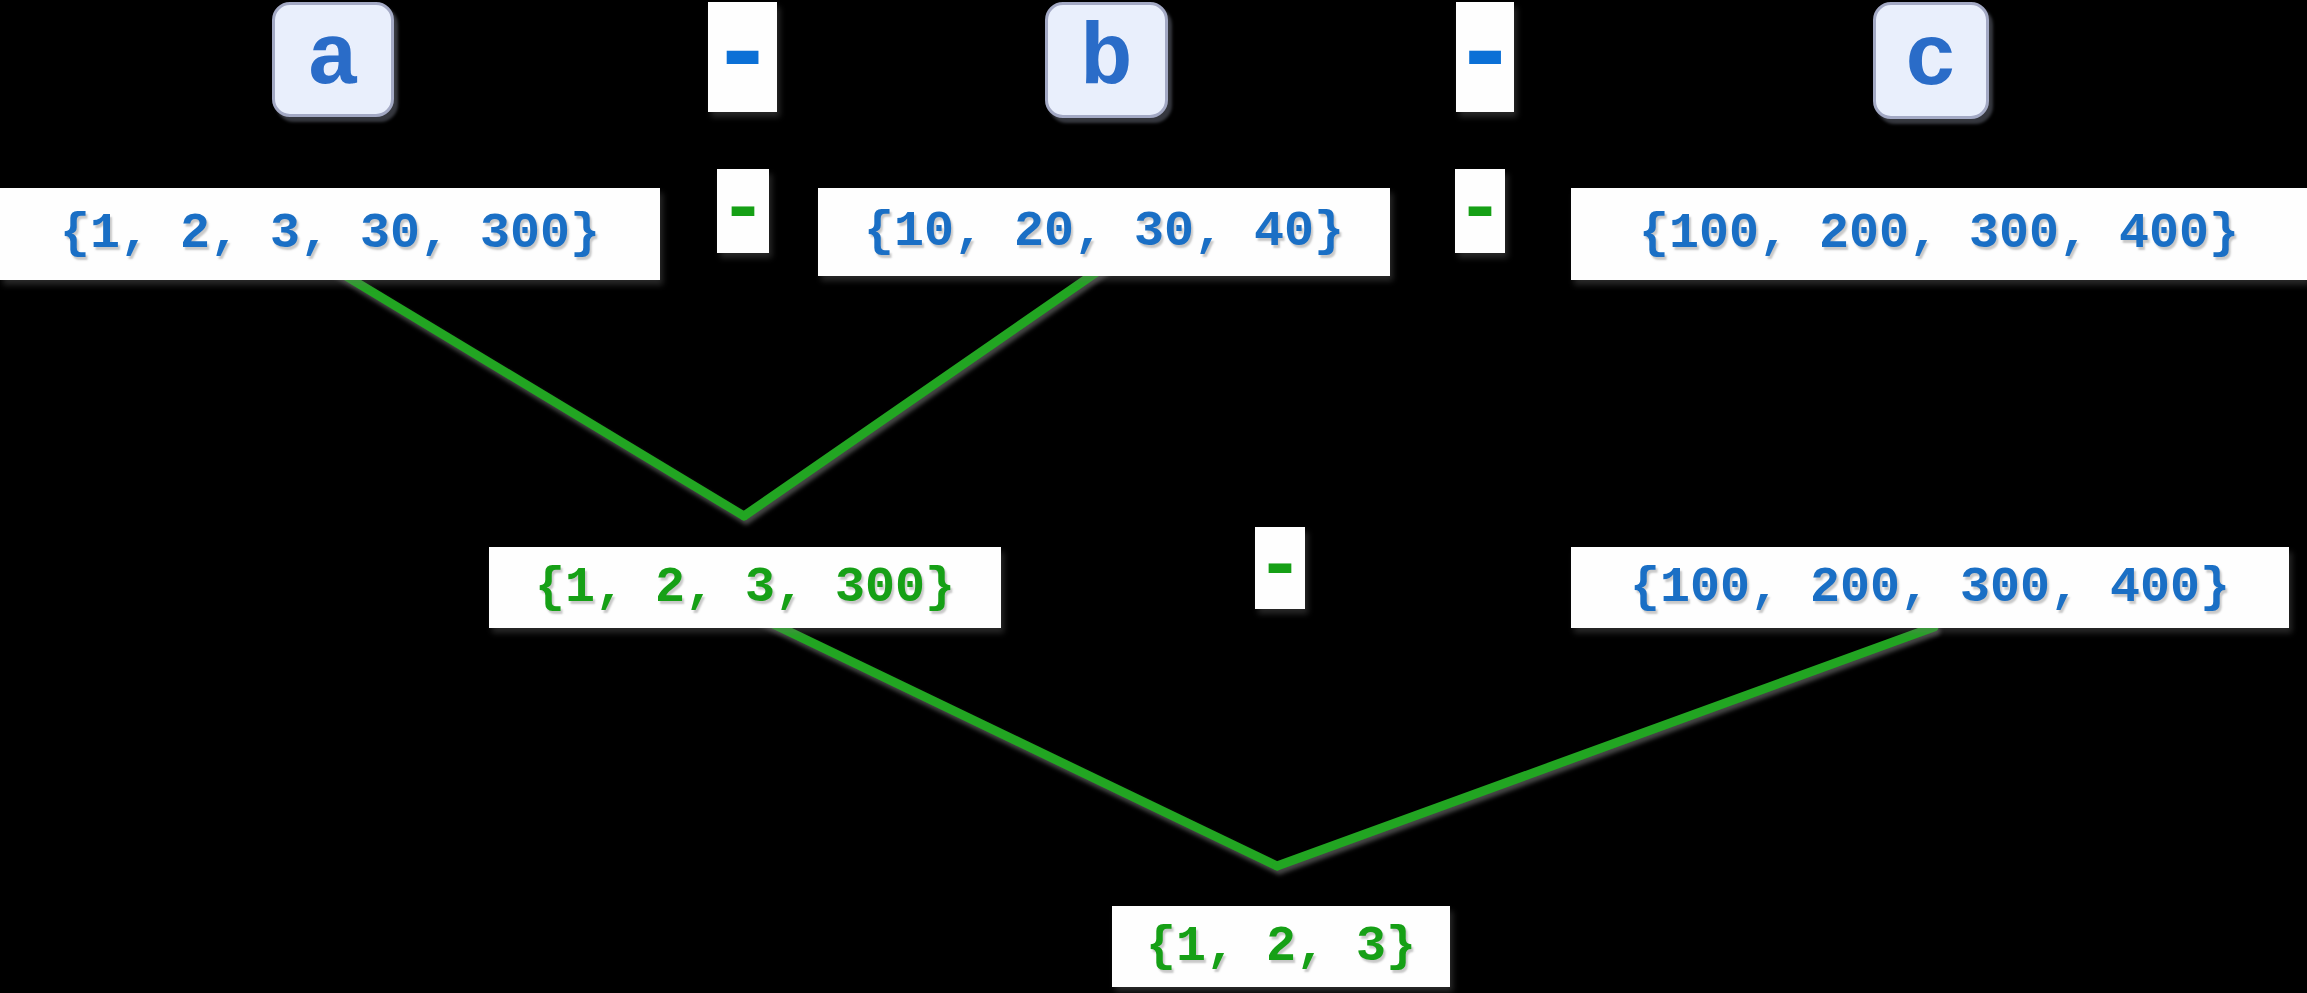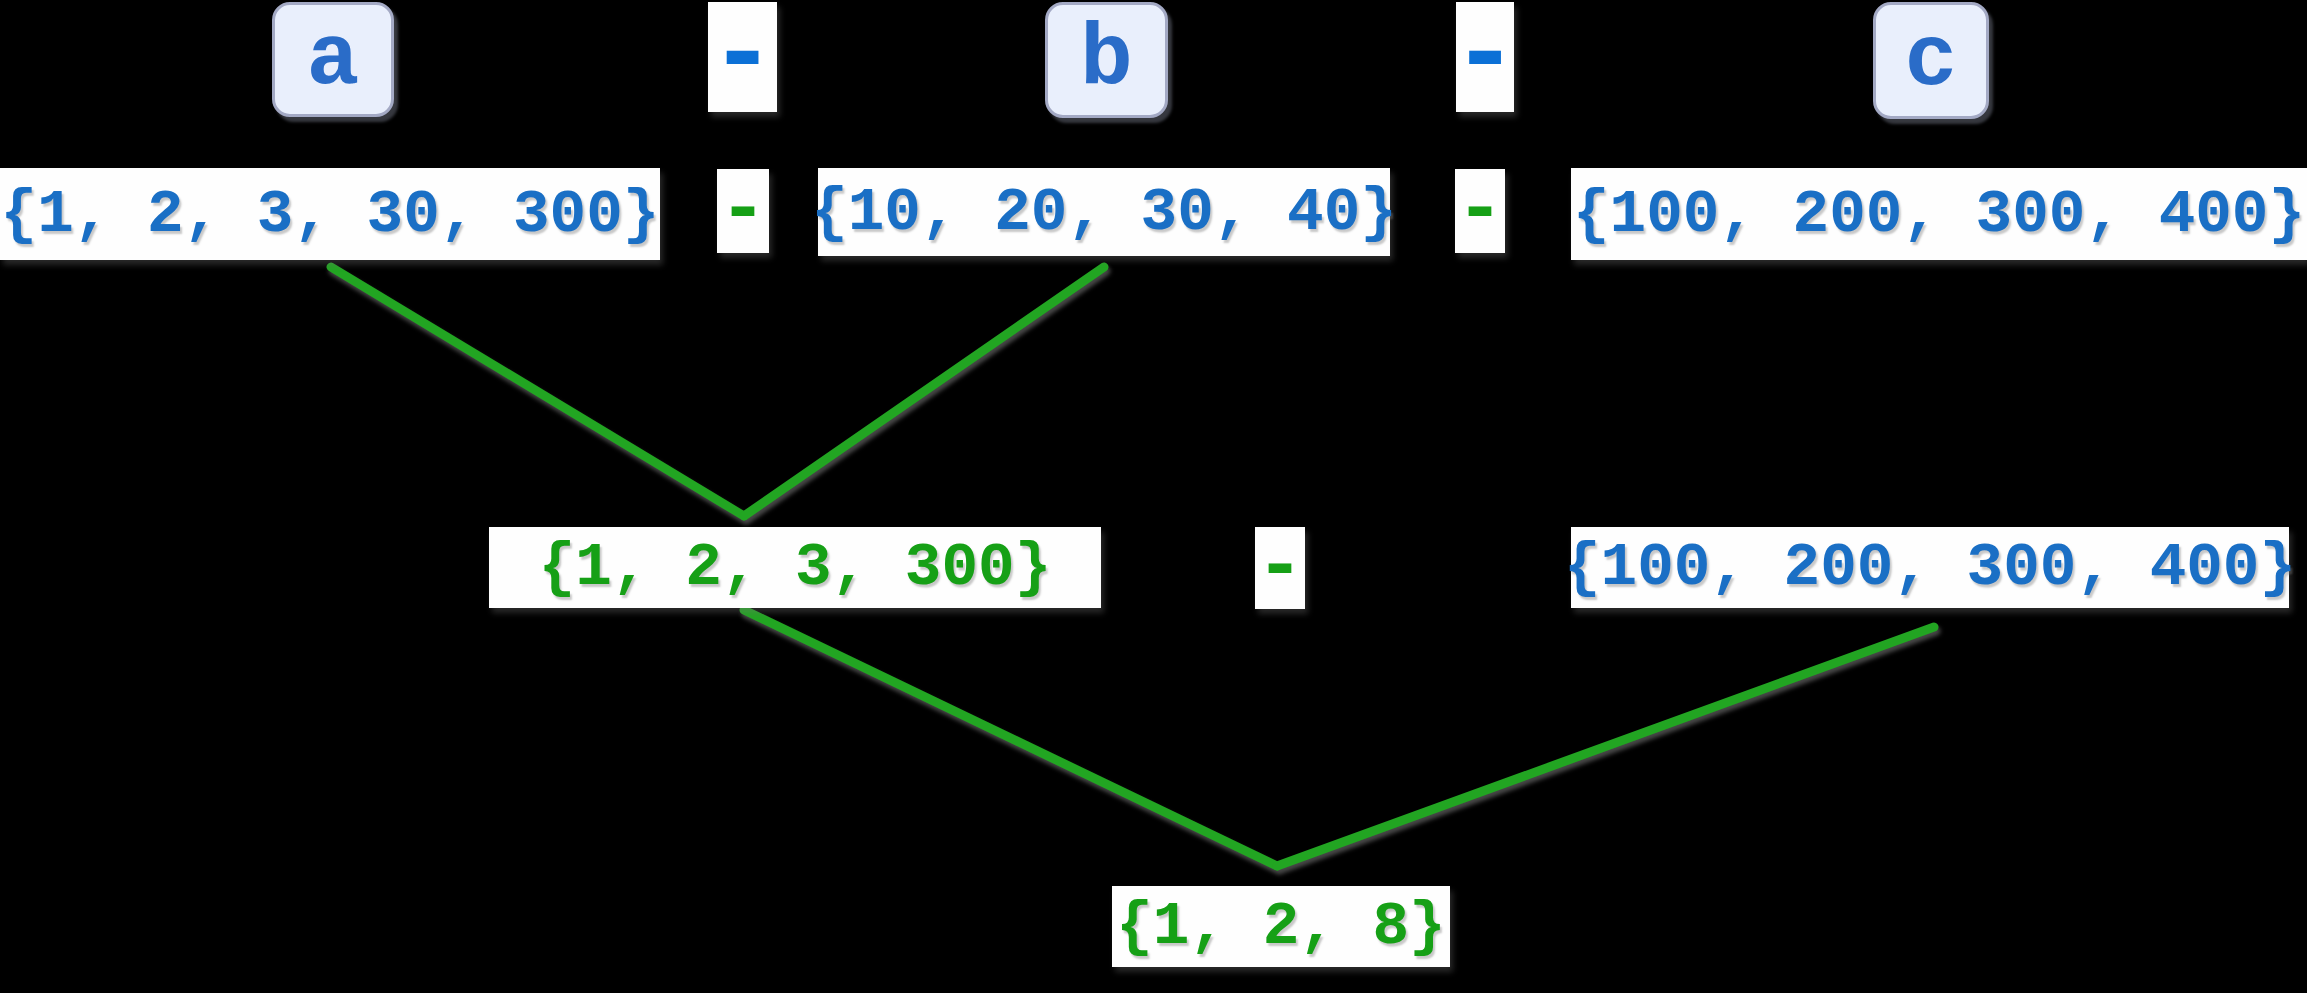--- a/index.html
+++ b/index.html
@@ -29,24 +29,25 @@
     border:3px solid var(--chip-border);
     border-radius:18px;
     color:var(--chip-letter);
     font-size:88px;
     box-shadow:4px 5px 3px rgba(120,125,140,0.45);
     box-sizing:border-box;
   }
   
   .setbox{
     background:var(--box-bg);
-    font-size:61px;
+    font-size:50px;
     white-space:pre;
     box-shadow:3px 5px 6px rgba(115,115,115,0.35);
     text-shadow:2px 3px 2px rgba(120,120,120,0.40);
+    margin-top:20px;
   }
   .blue{color:var(--blue-text);}
   .green{color:var(--green-text);}
   .op{
     background:var(--box-bg);
     box-shadow:3px 5px 6px rgba(115,115,115,0.35);
   }
   .op-top{font-size:112px;color:var(--blue-dash);}
   .op-mid{font-size:80px;color:var(--green-text);}
   #edges{position:absolute;left:0;top:0;width:2307px;height:993px;pointer-events:none;}
@@ -80,19 +81,19 @@
   <div class="abs chip" style="left:1873px;top:2px;width:116px;height:117px;">
     <span>c</span>
   </div>
 
   <div class="abs setbox blue" style="left:0px;top:168px;width:660px;height:92px;">{1, 2, 3, 30, 300}</div>
   <div class="abs op op-mid" style="left:717px;top:169px;width:52px;height:84px;">-</div>
   <div class="abs setbox blue" style="left:818px;top:168px;width:572px;height:88px;">{10, 20, 30, 40}</div>
   <div class="abs op op-mid" style="left:1455px;top:169px;width:50px;height:84px;">-</div>
   <div class="abs setbox blue" style="left:1571px;top:168px;width:736px;height:92px;">{100, 200, 300, 400}</div>
 
-  <div class="abs setbox green" style="left:489px;top:527px;width:612px;height:81px;">{1, 2, 3, 300}</div>
+  <div class="abs setbox green" style="left:489px;top:527px;width:512px;height:81px;">{1, 2, 3, 300}</div>
   <div class="abs op op-mid" style="left:1255px;top:527px;width:50px;height:82px;">-</div>
   <div class="abs setbox blue" style="left:1571px;top:527px;width:718px;height:81px;">{100, 200, 300, 400}</div>
 
-  <div class="abs setbox green" style="left:1112px;top:886px;width:338px;height:81px;">{1, 2, 8}</div>
+  <div class="abs setbox green" style="left:1112px;top:886px;width:338px;height:81px;">{1, 2, 3}</div>
 
 </div>
 
 </body></html>

